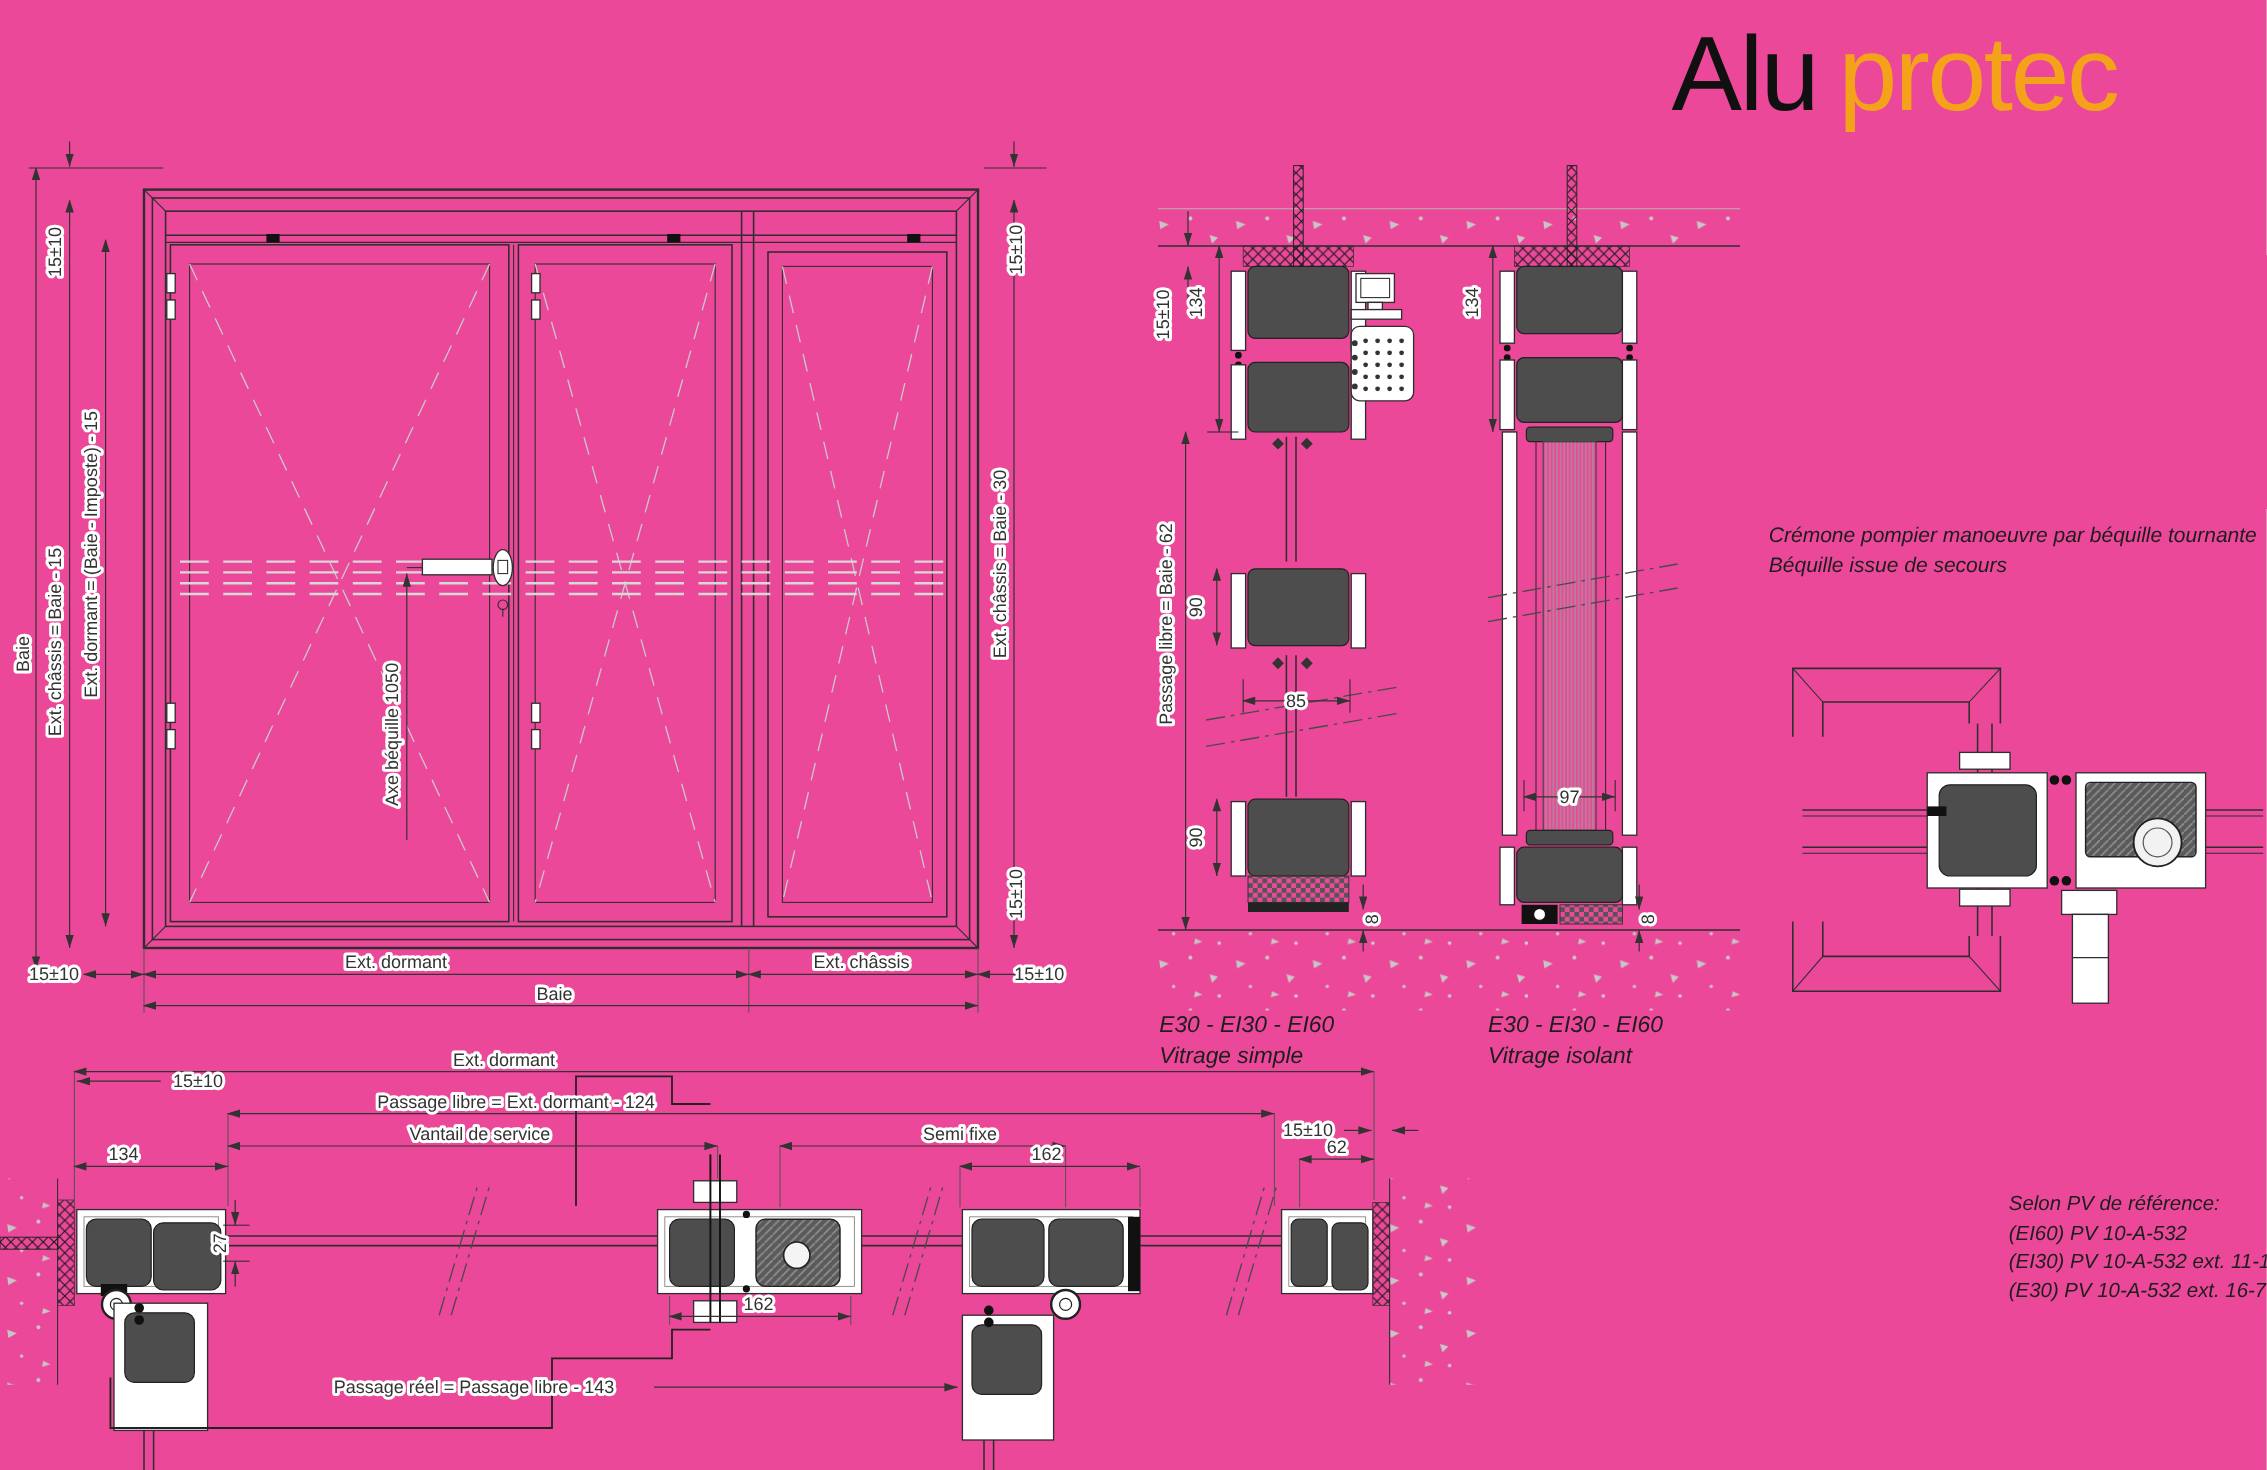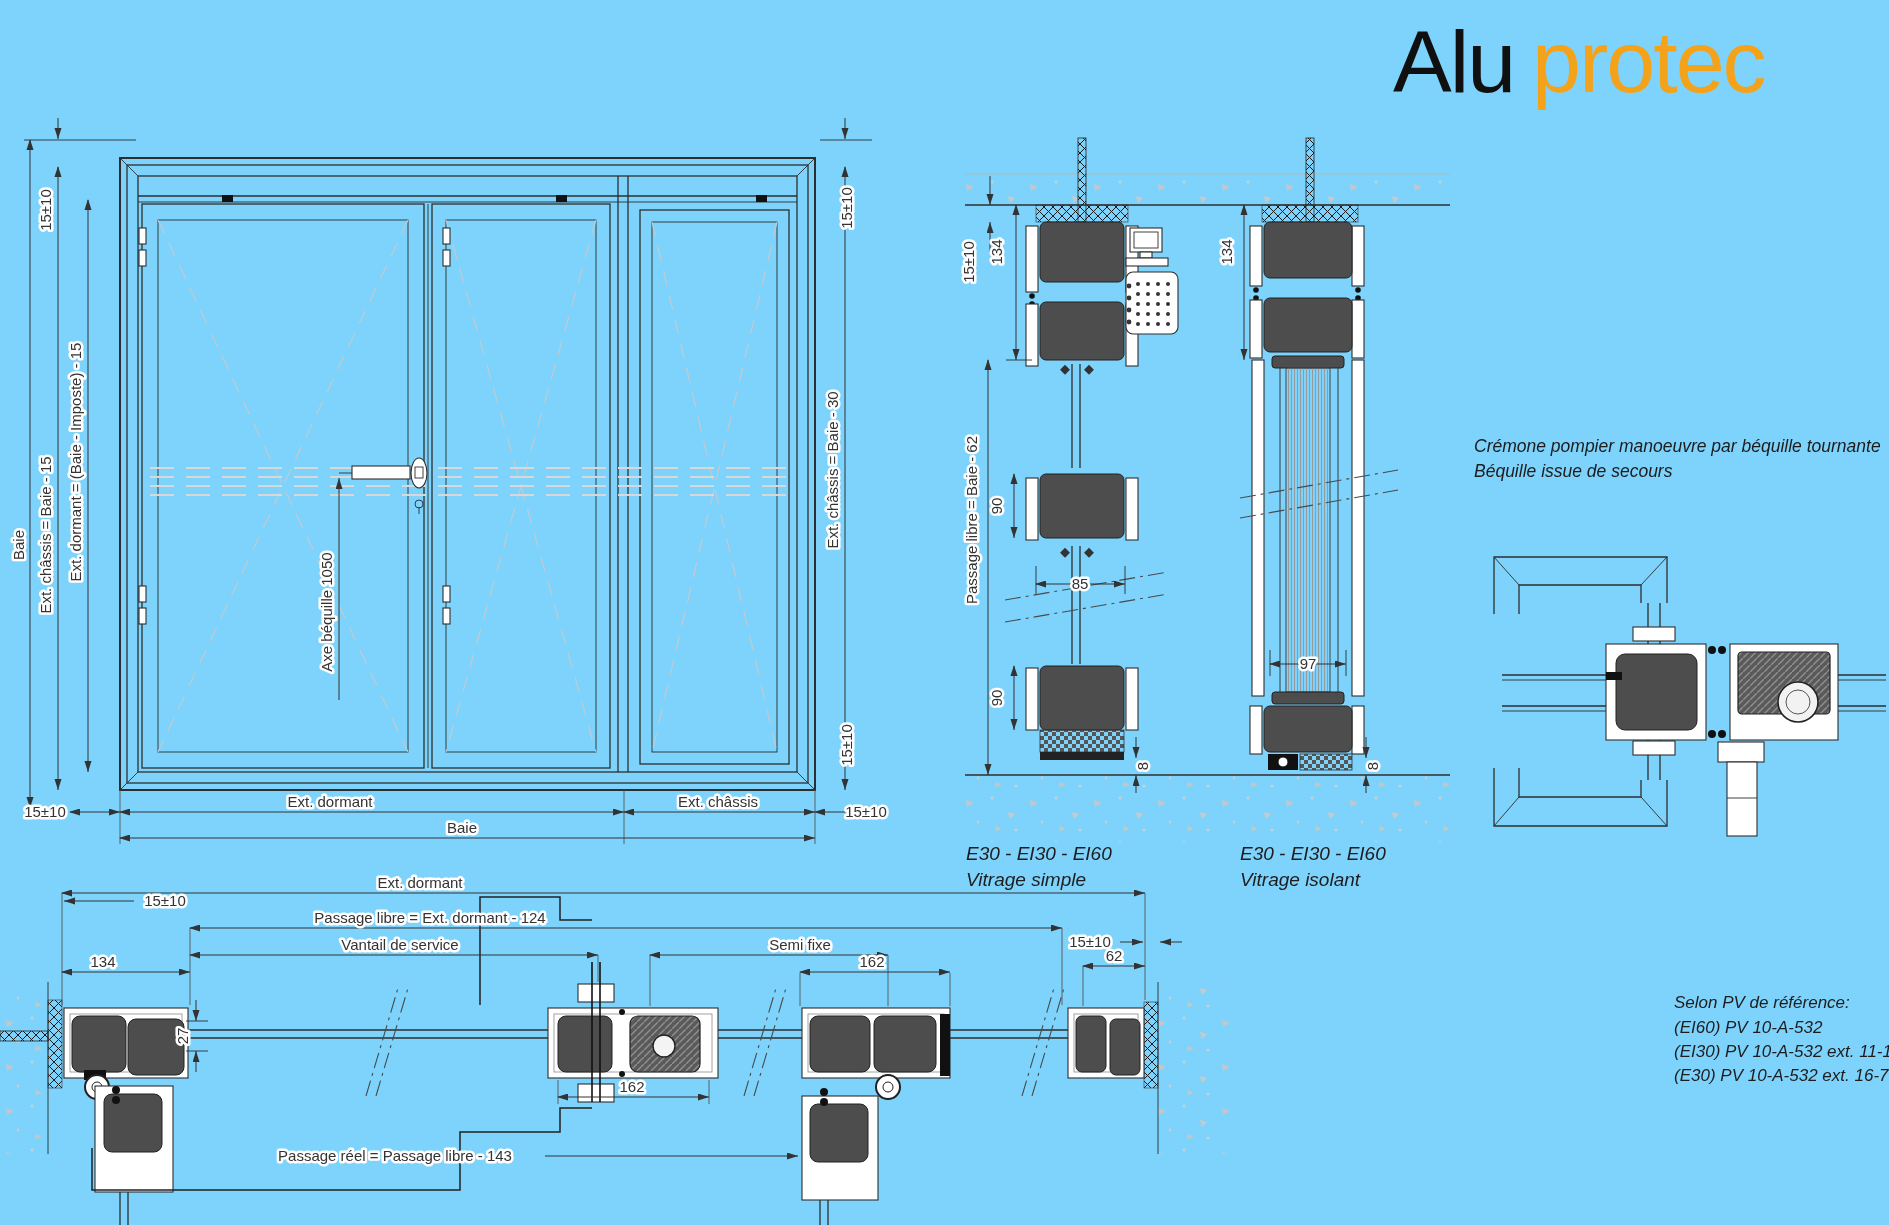--- a/index.html
+++ b/index.html
@@ -1,16 +1,16 @@
 <!DOCTYPE html>
 <html><head>
 <meta charset="utf-8">
 <style>
   html,body{margin:0;padding:0;background:#ffffff;}
-  .page{position:relative;width:1889px;height:1225px;background:#7dd3fc;overflow:hidden;
+  .page{position:relative;width:1889px;height:1225px;background:#ec4899;overflow:hidden;
         font-family:"Liberation Sans",sans-serif;}
   svg{display:block;}
   text{font-family:"Liberation Sans",sans-serif;}
   .t{font-size:15px;fill:#333;text-anchor:middle;paint-order:stroke;stroke:#fff;stroke-width:5px;stroke-linejoin:round;}
   .ti{font-style:italic;font-size:17.5px;fill:#1d1d1d;}
   .tr{font-style:italic;font-size:17px;fill:#1d1d1d;}
   .lbl{font-style:italic;font-size:19px;fill:#1d1d1d;}
   .logoA{font-size:88px;fill:#101010;letter-spacing:-2px;}
   .logoB{font-size:88px;letter-spacing:-2px;}
   .ln{stroke:#2e2e2e;stroke-width:1.3;fill:none;}

